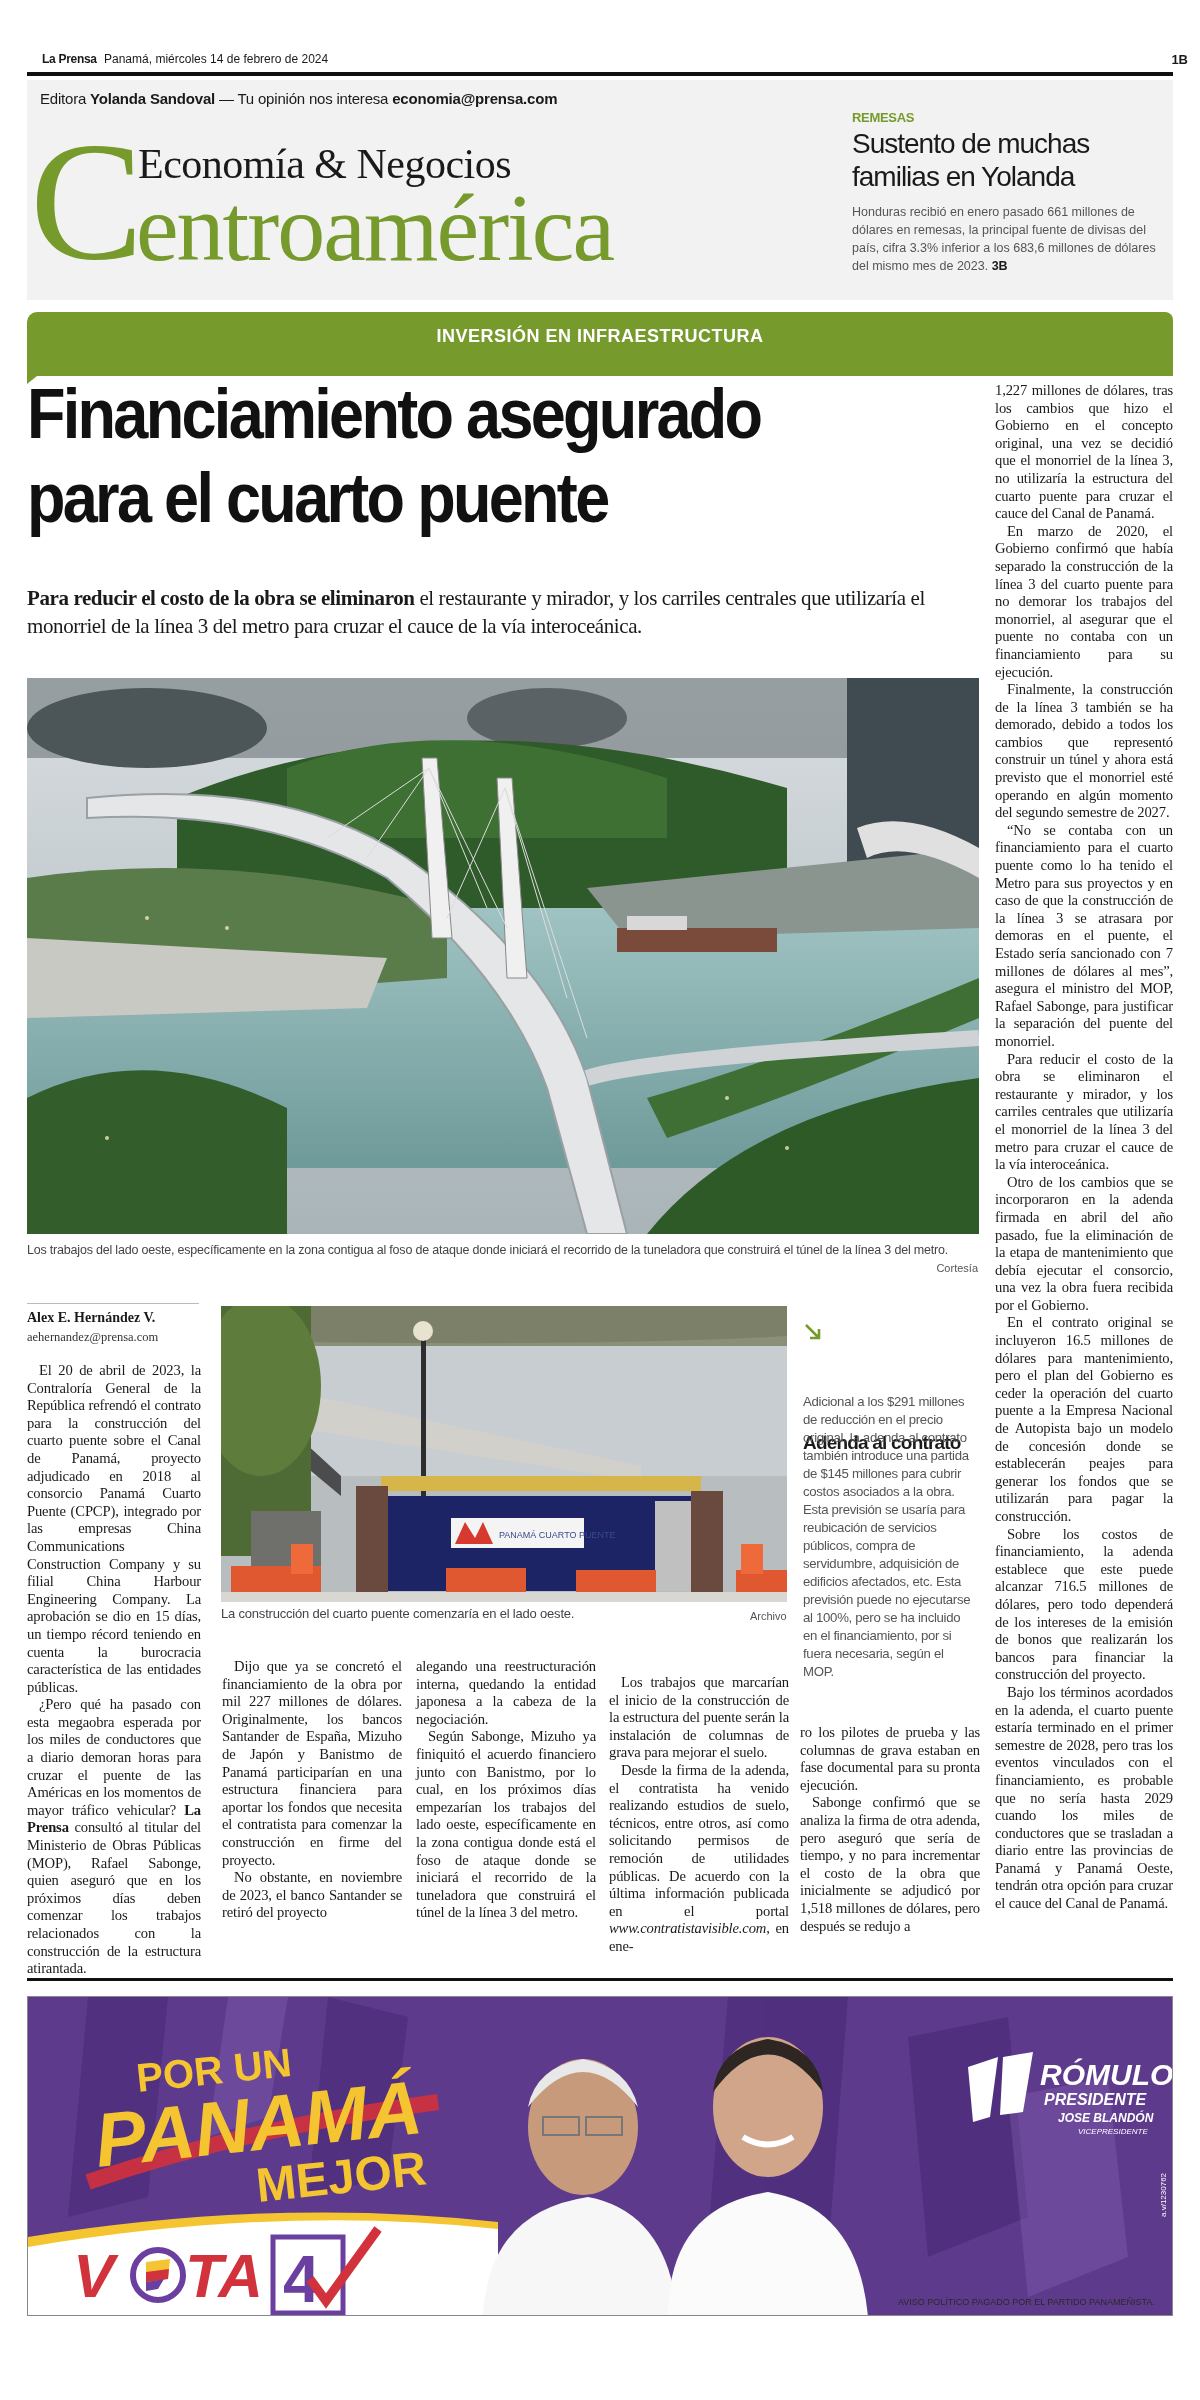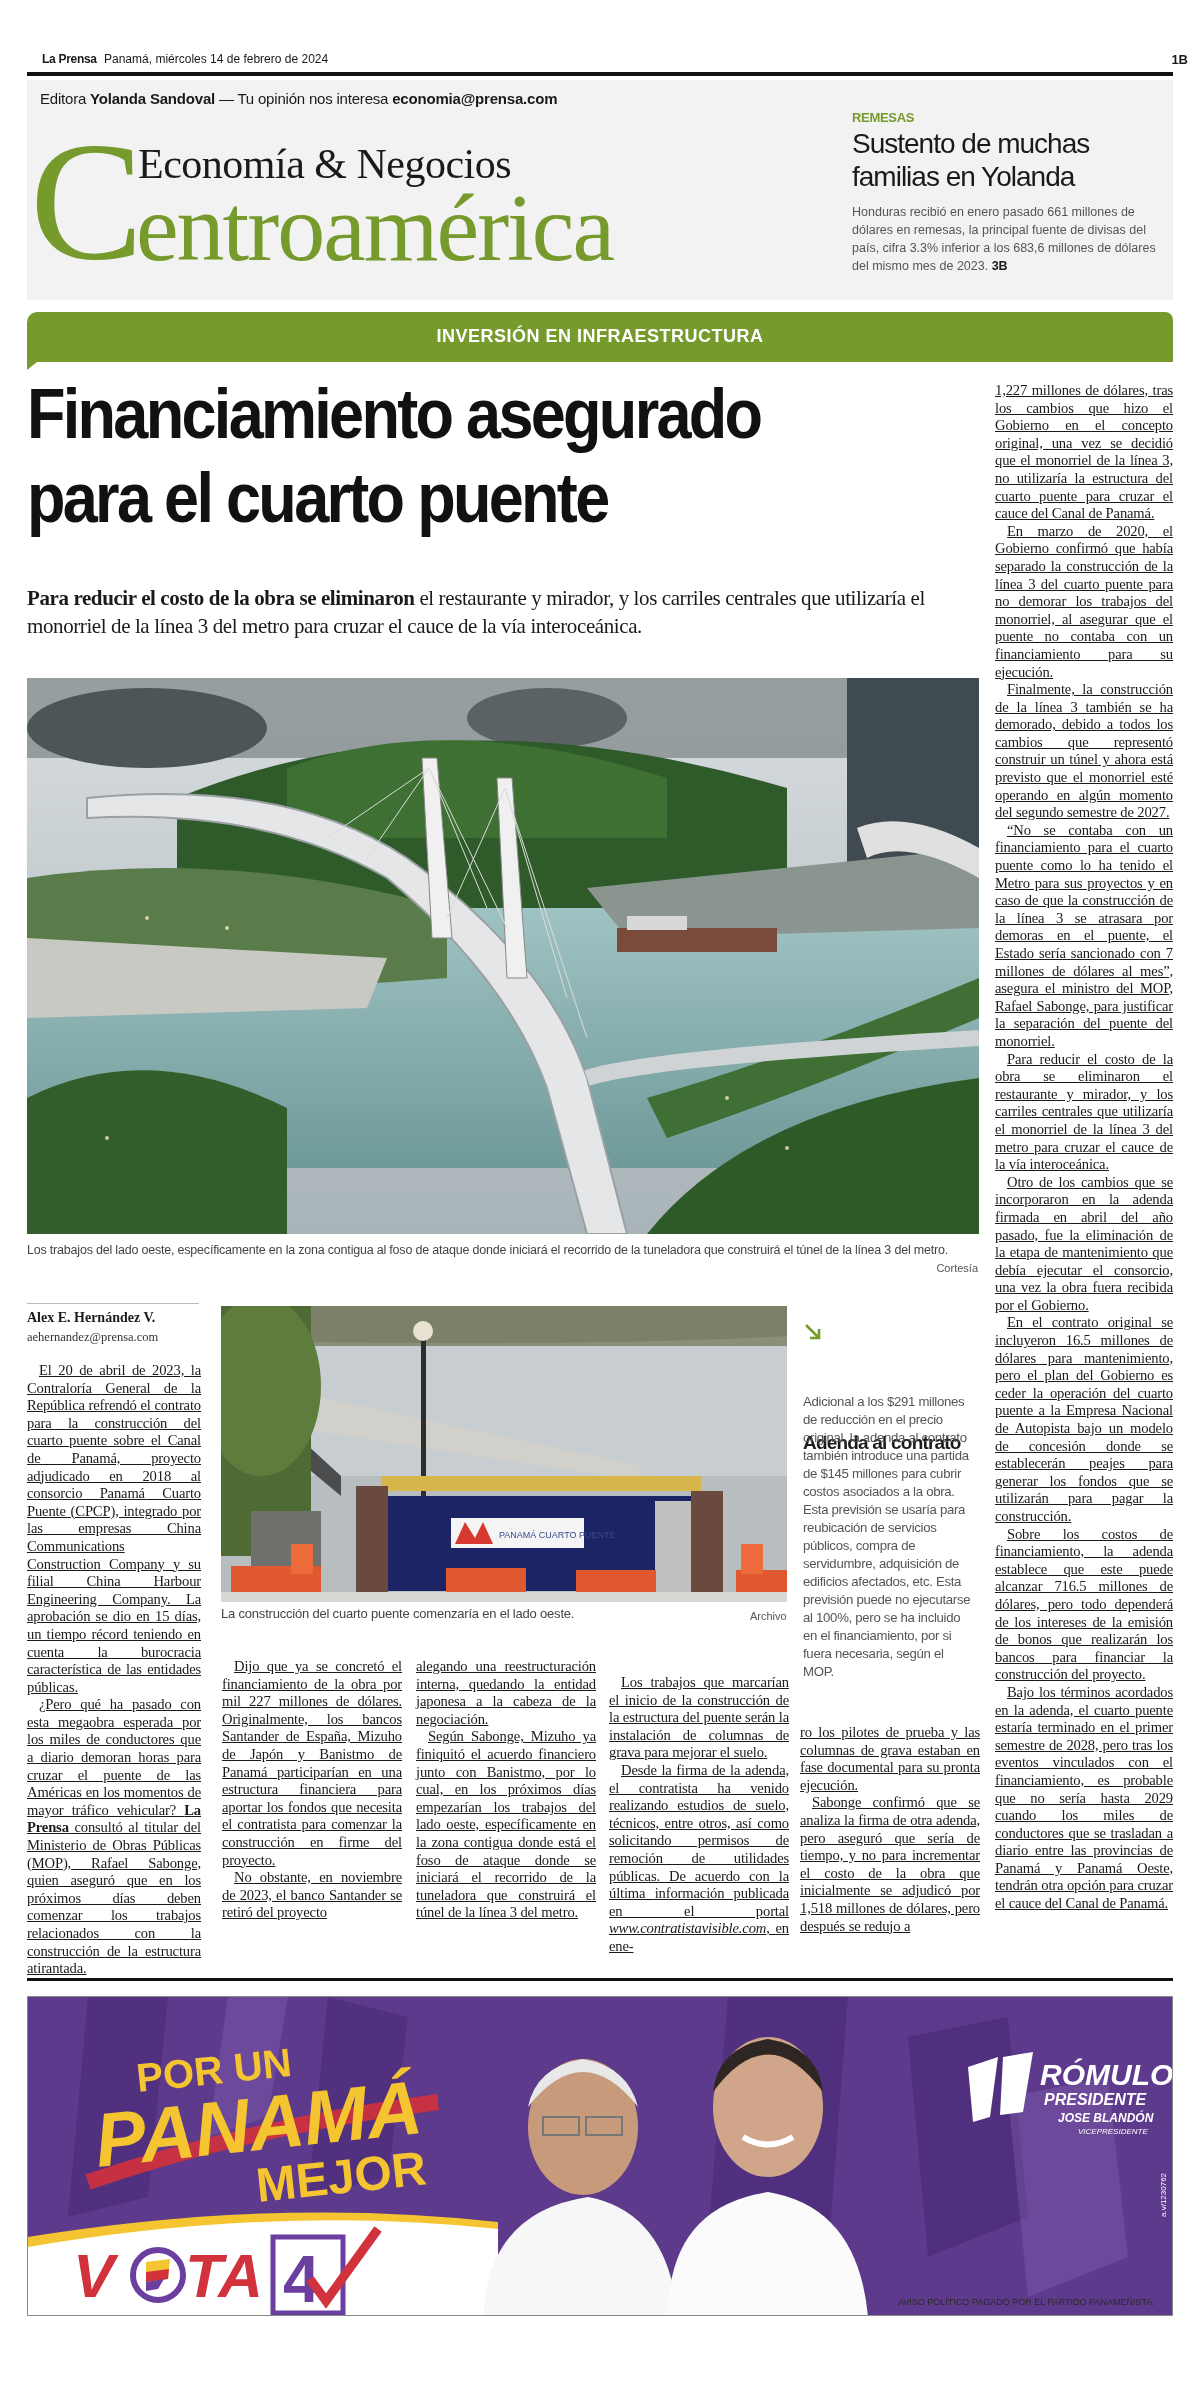--- a/index.html
+++ b/index.html
@@ -22,37 +22,37 @@
   .logo-sub { left: 138px; top: 140px; font-family: "Liberation Serif", serif; font-size: 42px; color: #1a1a1a; letter-spacing: -0.5px; }
   .logo-main { left: 136px; top: 180px; font-family: "Liberation Serif", serif; font-size: 96px; line-height: 1; color: #769a2c; letter-spacing: -2px; }
 
   .teaser { left: 852px; top: 110px; width: 315px; }
   .teaser .kicker { font-family: "Liberation Sans", sans-serif; font-weight: bold; font-size: 13px; color: #769a2c; letter-spacing: -0.3px; }
   .teaser .hed { font-family: "Liberation Sans", sans-serif; font-size: 28px; line-height: 33px; color: #1a1a1a; letter-spacing: -1px; margin-top: 2px; }
   .teaser .body { font-family: "Liberation Sans", sans-serif; font-size: 12.5px; line-height: 18px; color: #555; margin-top: 10px; }
   .teaser .body b { color: #1a1a1a; }
 
   
-  .section-bar { left: 27px; top: 312px; width: 1146px; height: 50px; background: #769a2c; border-radius: 10px 8px 0 0; }
+  .section-bar { left: 27px; top: 312px; width: 1146px; height: 64px; background: #769a2c; border-radius: 10px 8px 0 0; }
   .section-bar .notch { position: absolute; left: 0; bottom: -8px; width: 0; height: 0; border-top: 8px solid #769a2c; border-right: 10px solid transparent; }
   .section-bar .label { position: absolute; left: 0; right: 0; top: 14px; text-align: center; font-family: "Liberation Sans", sans-serif; font-weight: bold; color: #fff; font-size: 18px; letter-spacing: 0.5px; }
 
   
   .headline { left: 27px; top: 372px; width: 940px; font-family: "Liberation Sans", sans-serif; font-weight: bold; font-size: 70px; line-height: 84px; letter-spacing: -3px; color: #111; transform: scaleX(0.9); transform-origin: left top; }
   .dek { left: 27px; top: 584px; width: 960px; font-family: "Liberation Serif", serif; font-size: 21px; line-height: 28px; letter-spacing: -0.4px; }
   .dek b { font-weight: bold; }
 
   
   .photo-main { left: 27px; top: 678px; width: 952px; height: 556px; overflow: hidden; }
   .photo-caption { left: 27px; top: 1242px; width: 952px; font-family: "Liberation Sans", sans-serif; font-size: 12.5px; line-height: 17px; color: #444; letter-spacing: -0.2px; }
   .photo-credit { right: 222px; top: 1262px; font-family: "Liberation Sans", sans-serif; font-size: 11px; color: #555; }
 
   
   .col { font-family: "Liberation Serif", serif; font-size: 14.6px; line-height: 17.6px; text-align: justify; hyphens: manual; color: #1a1a1a; letter-spacing: -0.15px; }
-  .col p { text-indent: 12px; text-decoration: underline; }
+  .col p { text-indent: 12px; }
   .col p.noind { text-indent: 0; }
   .col-right { left: 995px; top: 382px; width: 178px; }
 
   .byline-rule { left: 27px; top: 1303px; width: 172px; height: 1px; background: #bbb; }
   .byline { left: 27px; top: 1310px; font-family: "Liberation Serif", serif; font-size: 14px; font-weight: bold; }
   .byline-mail { left: 27px; top: 1330px; font-family: "Liberation Serif", serif; font-size: 12.5px; color: #333; }
   .col-1 { left: 27px; top: 1362px; width: 174px; }
 
   .photo-small { left: 221px; top: 1306px; width: 566px; height: 296px; overflow: hidden; }
   .small-caption { left: 221px; top: 1606px; font-family: "Liberation Sans", sans-serif; font-size: 13px; color: #444; letter-spacing: -0.2px; }

